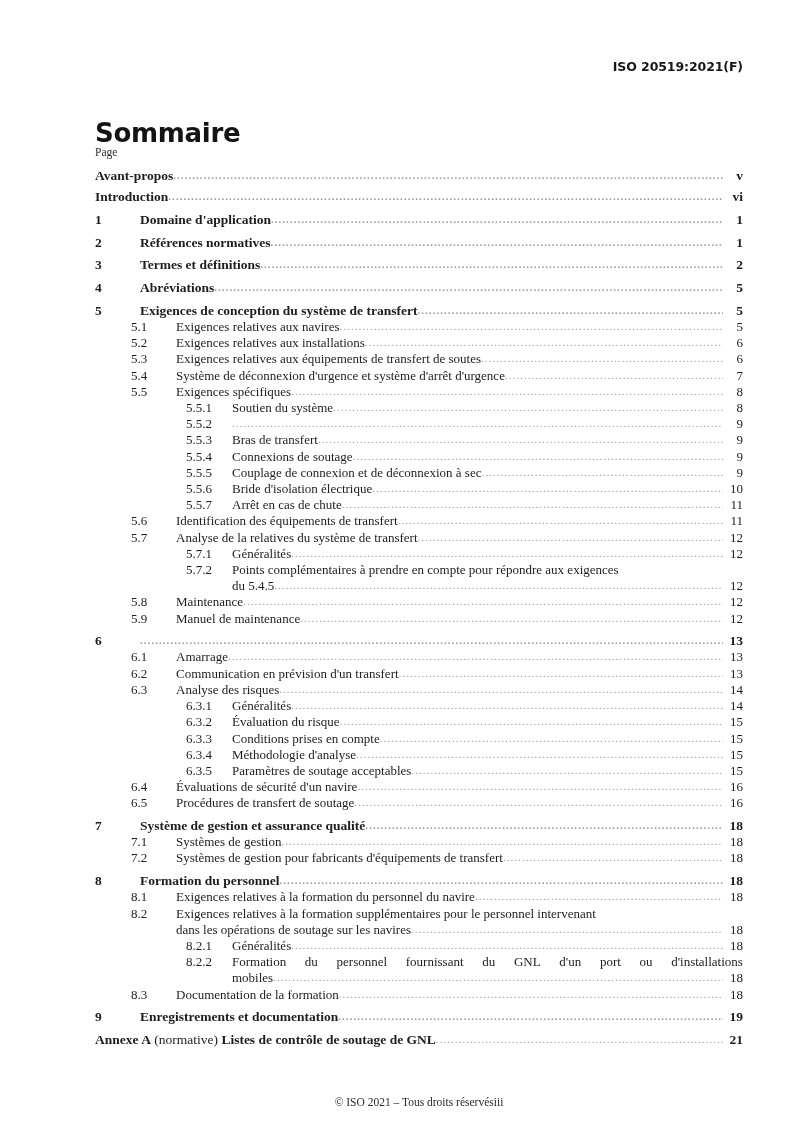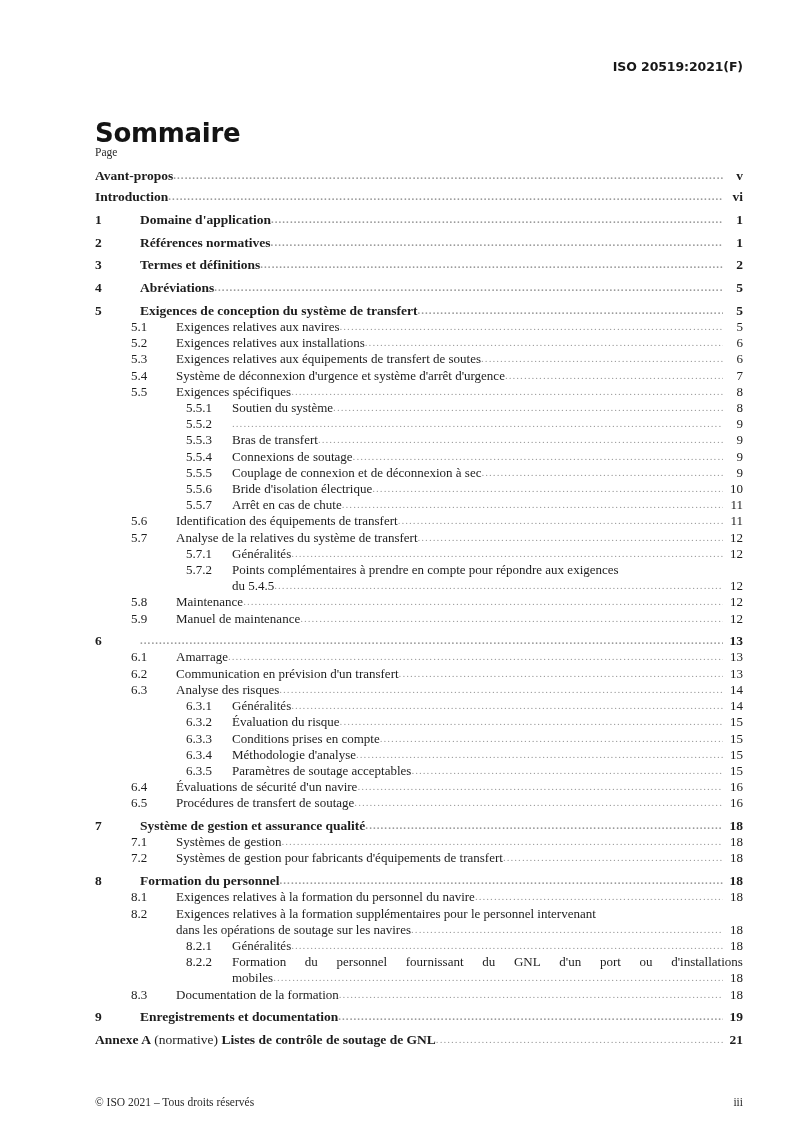--- a/index.html
+++ b/index.html
@@ -153,21 +153,21 @@
   }
   .justify .first-line span { white-space: pre; }
 
   
   .doc-footer {
     position: absolute;
     bottom: 30px;
     left: 95px;
     right: 50px;
     display: flex;
-    justify-content: space-between;
+    justify-content: center;
     align-items: baseline;
     font-size: 11.5px;
     color: #2a2a2a;
   }
   .doc-footer .folio { font-weight: normal; }
 </style>
 </head>
 <body>
 
 <div class="page">

